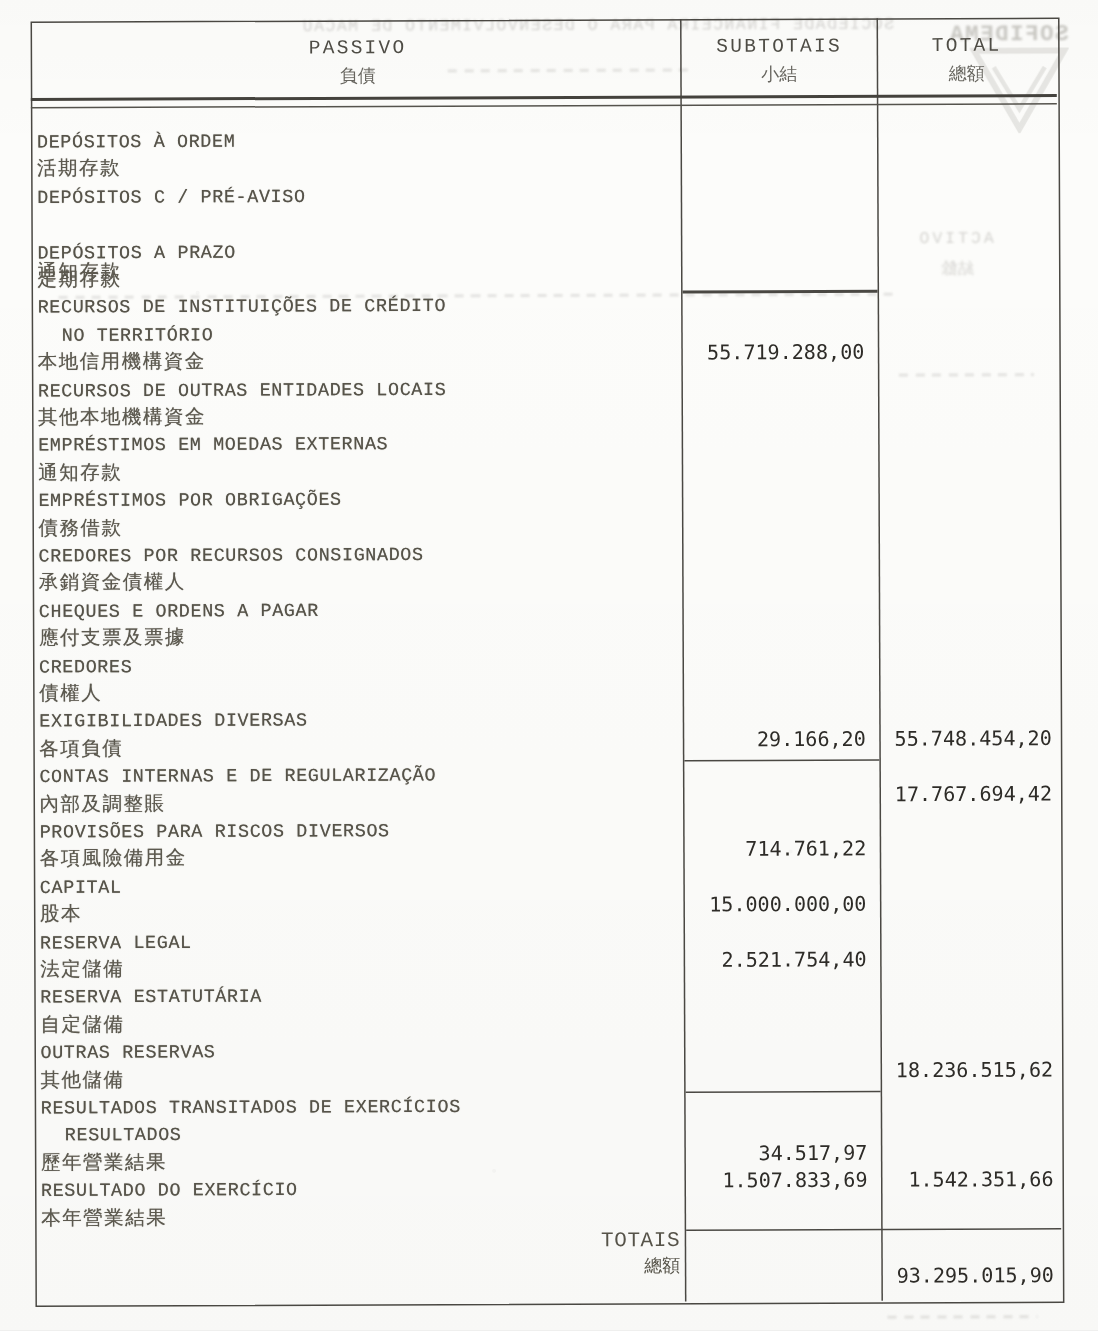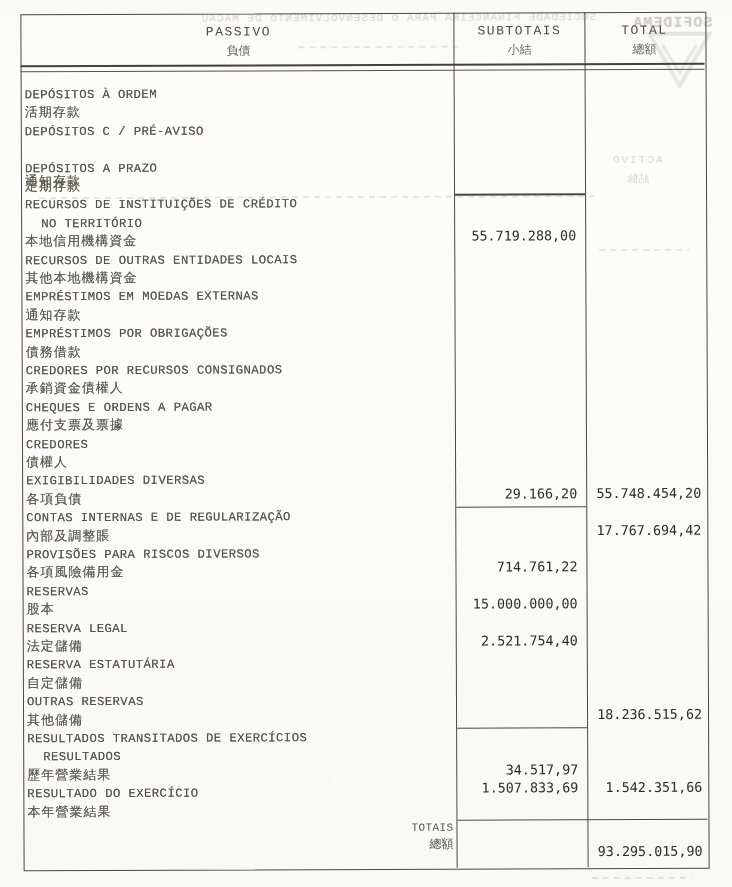--- a/index.html
+++ b/index.html
@@ -44,21 +44,21 @@
        white-space:nowrap;}
   .num.sub{right:155px;}
   .num.tot{right:31px;}
 
   .rule{position:absolute;height:1.3px;background:#4a4843;}
   .rule.sub{left:456px;width:130px;}
   .rule.both{left:456px;width:250px;}
 
   
   .totais{position:absolute;right:280px;text-align:right;color:#565349;}
-  .totais .pt{font-size:11px;letter-spacing:.4px;line-height:17px;}
+  .totais .pt{font-size:14px;letter-spacing:.4px;line-height:17px;}
   .totais .zh{font-size:12px;line-height:16px;}
   .grand{position:absolute;right:31px;top:845px;font-family:"DejaVu Sans Mono",monospace;
          font-size:13.4px;color:#2e2c28;}
 
   
   .ghost{position:absolute;color:rgba(138,136,128,.34);transform:scaleX(-1);
          filter:blur(.7px);white-space:nowrap;pointer-events:none;}
   .ghost-topline{left:175px;top:12px;width:450px;text-align:center;font-size:11px;letter-spacing:1px;}
   .ghost-brand{left:634px;top:16px;font-size:15px;font-weight:bold;letter-spacing:1px;color:rgba(130,128,120,.42);}
   .ghost-activo{left:612px;top:155px;font-size:11px;letter-spacing:2px;}
@@ -132,21 +132,21 @@
         <div class="line pt" style="top: 471.4px;">EXIGIBILIDADES DIVERSAS</div>
         <div class="line zh" style="top: 490px;">各項負債</div>
         <div class="num sub" style="top: 485.8px;">29.166,20</div>
         <div class="num tot" style="top: 485.8px;">55.748.454,20</div>
         <div class="line pt" style="top: 508.2px;">CONTAS INTERNAS E DE REGULARIZAÇÃO</div>
         <div class="line zh" style="top: 526.6px;">內部及調整賬</div>
         <div class="num tot" style="top: 522.6px;">17.767.694,42</div>
         <div class="line pt" style="top: 545px;">PROVISÕES PARA RISCOS DIVERSOS</div>
         <div class="line zh" style="top: 563.4px;">各項風險備用金</div>
         <div class="num sub" style="top: 559.4px;">714.761,22</div>
-        <div class="line pt" style="top: 581.8px;">RESERVAS</div>
+        <div class="line pt" style="top: 581.8px;">CAPITAL</div>
         <div class="line zh" style="top: 600.2px;">股本</div>
         <div class="num sub" style="top: 596.2px;">15.000.000,00</div>
         <div class="line pt" style="top: 618.6px;">RESERVA LEGAL</div>
         <div class="line zh" style="top: 637px;">法定儲備</div>
         <div class="num sub" style="top: 633px;">2.521.754,40</div>
         <div class="line pt" style="top: 655.4px;">RESERVA ESTATUTÁRIA</div>
         <div class="line zh" style="top: 673.8px;">自定儲備</div>
         <div class="line pt" style="top: 692.2px;">OUTRAS RESERVAS</div>
         <div class="line zh" style="top: 710.6px;">其他儲備</div>
         <div class="num tot" style="top: 706.6px;">18.236.515,62</div>

